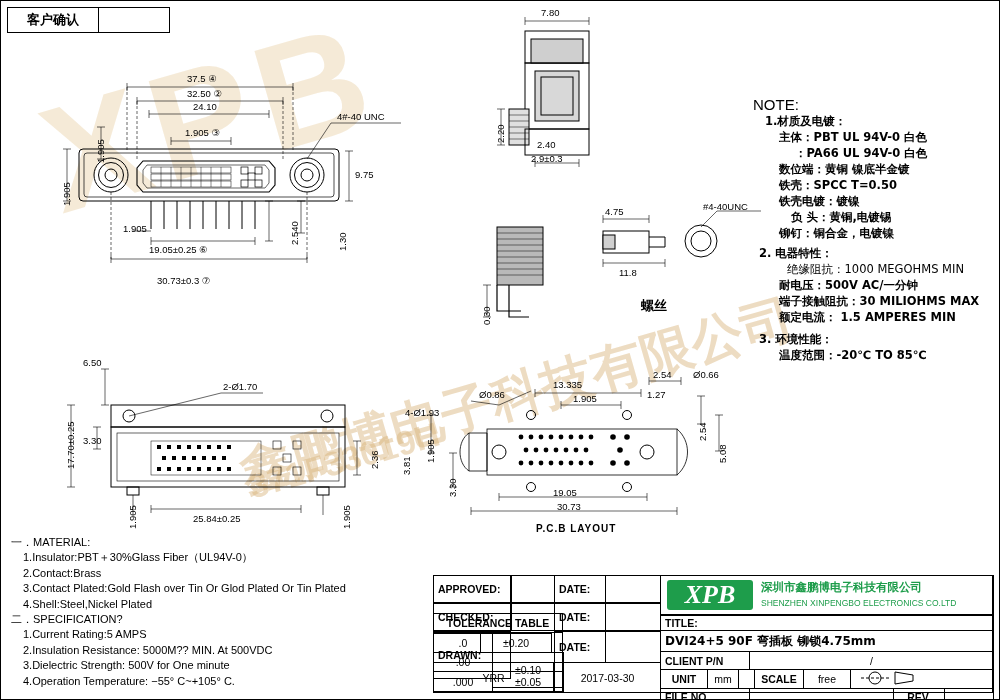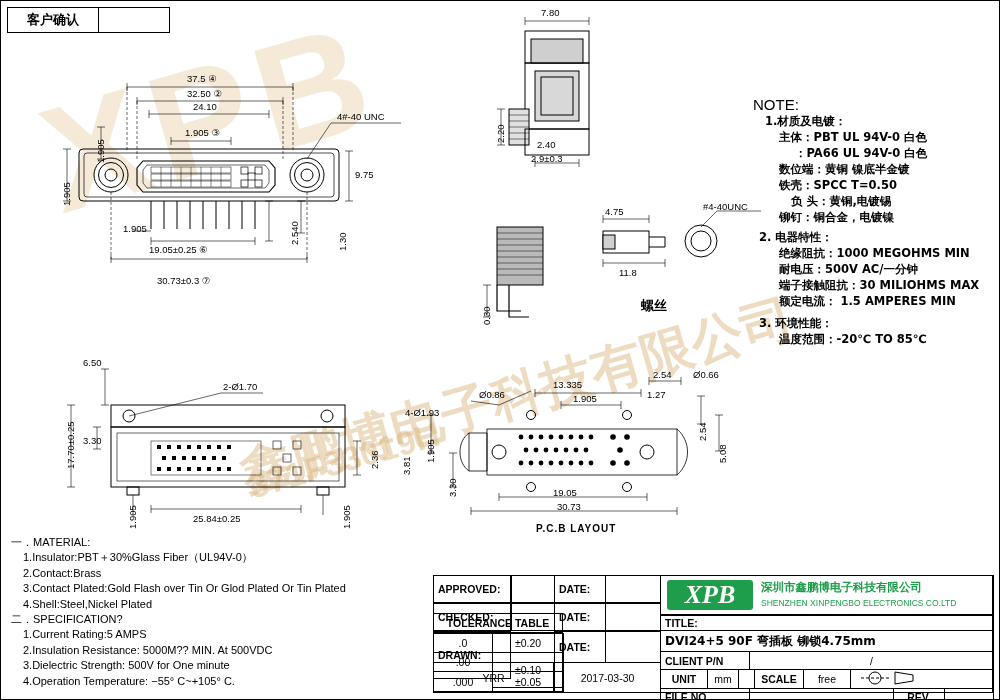--- a/index.html
+++ b/index.html
@@ -419,24 +419,25 @@
   <div class="dim" style="left:556px;top:500px;">30.73</div>
   <div class="pcb" style="left:528px;top:522px;">P.C.B  LAYOUT</div>
 
   <div class="note" style="left:752px;top:96px;width:240px;">
     <div style="font-size:15px;font-weight:normal;">NOTE:</div>
     <div class="cn" style="margin-left:12px;font-weight:bold;">1.材质及电镀：</div>
     <div class="cn" style="margin-left:26px;font-weight:bold;">主体：PBT UL 94V-0  白色</div>
     <div class="cn" style="margin-left:42px;font-weight:bold;">：PA66 UL 94V-0  白色</div>
     <div class="cn" style="margin-left:26px;font-weight:bold;">数位端：黄铜  镍底半金镀</div>
     <div class="cn" style="margin-left:26px;font-weight:bold;">铁壳：SPCC T=0.50</div>
+    <div class="cn" style="margin-left:26px;font-weight:bold;">铁壳电镀：镀镍</div>
     <div class="cn" style="margin-left:38px;font-weight:bold;">负 头：黄铜,电镀锡</div>
     <div class="cn" style="margin-left:26px;font-weight:bold;">铆钉：铜合金，电镀镍</div>
     <div class="cn" style="margin-left:6px;font-weight:bold;margin-top:4px;">2. 电器特性：</div>
-    <div class="cn" style="margin-left:26px;font-weight:bold;">绝缘阻抗：1000 MEGOHMS MIN</div>
+    <div class="cn" style="margin-left:34px;font-weight:normal;">绝缘阻抗：1000 MEGOHMS MIN</div>
     <div class="cn" style="margin-left:26px;font-weight:bold;">耐电压：500V AC/一分钟</div>
     <div class="cn" style="margin-left:26px;font-weight:bold;">端子接触阻抗：30 MILIOHMS MAX</div>
     <div class="cn" style="margin-left:26px;font-weight:bold;">额定电流： 1.5 AMPERES MIN</div>
     <div class="cn" style="margin-left:6px;font-weight:bold;margin-top:6px;">3. 环境性能：</div>
     <div class="cn" style="margin-left:26px;font-weight:bold;">温度范围：-20℃ TO 85℃</div>
   </div>
 
   <div class="spec">
     <div>一．MATERIAL:</div>
     <div style="margin-left:12px;">1.Insulator:PBT＋30%Glass Fiber（UL94V-0）</div>
@@ -446,21 +447,21 @@
     <div>二．SPECIFICATION?</div>
     <div style="margin-left:12px;">1.Current Rating:5 AMPS</div>
     <div style="margin-left:12px;">2.Insulation Resistance: 5000M?? MIN. At 500VDC</div>
     <div style="margin-left:12px;">3.Dielectric Strength: 500V for One minute</div>
     <div style="margin-left:12px;">4.Operation Temperature: −55° C~+105° C.</div>
   </div>
 
   <div class="box" style="left:432px;top:612px;width:130px;height:80px;">
     <div class="tbc ctr tbl" style="left:-1px;top:-1px;width:130px;height:20px;">TOLERANCE TABLE</div>
     <div class="tbc ctr" style="left:-1px;top:19px;width:60px;height:20px;">.0</div>
-    <div class="tbc ctr" style="left:58px;top:19px;width:72px;height:20px;">±0.20</div>
+    <div class="tbc ctr" style="left:46px;top:19px;width:72px;height:20px;">±0.20</div>
     <div class="tbc ctr" style="left:-1px;top:38px;width:60px;height:20px;">.00</div>
     <div class="tbc ctr" style="left:58px;top:38px;width:72px;height:36px;">±0.10</div>
     <div class="tbc ctr" style="left:-1px;top:57px;width:60px;height:21px;">.000</div>
     <div class="tbc ctr" style="left:58px;top:57px;width:72px;height:21px;">±0.05</div>
   </div>
 
   <div class="tb">
 
     <div class="tbc lft tbl" style="left:-1px;top:-1px;width:78px;height:28px;">APPROVED:</div>
     <div class="tbc lft" style="left:77px;top:-1px;width:44px;height:28px;"></div>

